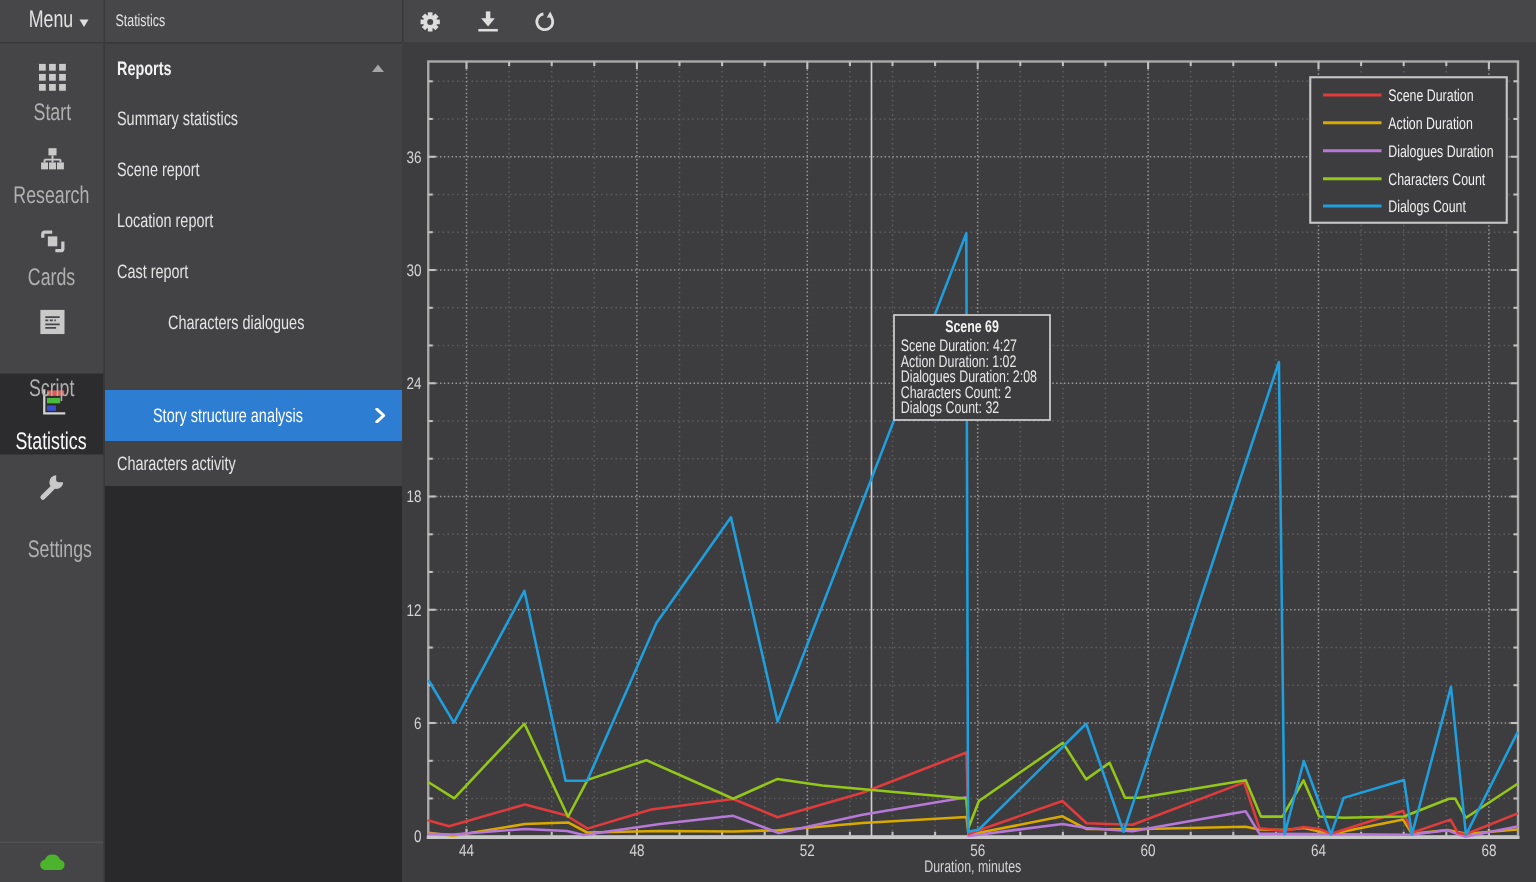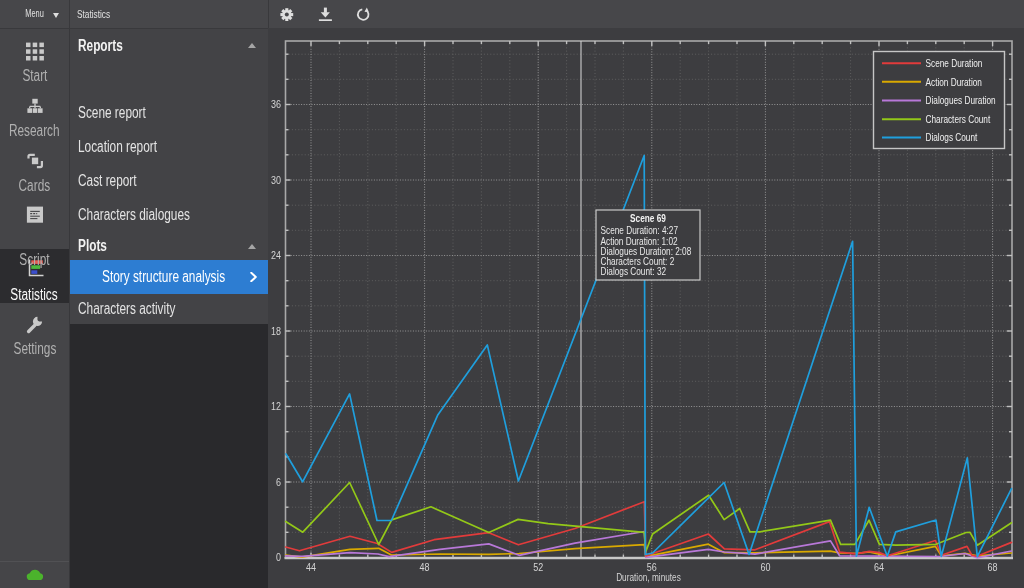--- a/index.html
+++ b/index.html
@@ -5,26 +5,26 @@
 background:#3d3d40;font-family:"Liberation Sans",sans-serif;}
 .abs{position:absolute;}
 #topbar{left:0;top:0;width:1024px;height:28px;background:#47474a;border-bottom:1px solid #39393c;}
 #sidebar{left:0;top:29px;width:69px;height:559px;background:#454548;}
 #panel{left:70px;top:29px;width:198px;height:559px;background:#29292c;}
 #panelitems{left:0;top:0;width:198px;height:294.5px;background:#434346;}
 .sbitem{position:absolute;left:0;width:69px;text-align:center;color:#b0b0b0;font-size:16px;}
 .tc{display:inline-block;transform:scaleX(0.74);transform-origin:50% 50%;white-space:nowrap;}
 .tl{display:inline-block;transform:scaleX(0.74);transform-origin:0 50%;white-space:nowrap;}
 .sbsel{background:#2c2c2f;color:#fafafa;}
-.prow{position:absolute;left:0;width:198px;color:#e4e4e4;font-size:16px;line-height:34px;
+.prow{position:absolute;left:0;width:198px;color:#e4e4e4;font-size:13px;line-height:34px;
 padding-left:8px;box-sizing:border-box;white-space:nowrap;}
 .phead{font-weight:bold;color:#f2f2f2;}
 .arrow{position:absolute;right:12px;width:0;height:0;border-left:4.5px solid transparent;
 border-right:4.5px solid transparent;border-bottom:5px solid #a5a5a5;}
-#menu{position:absolute;left:0;top:0;width:69px;height:28px;color:#e2e2e2;font-size:10px;
+#menu{position:absolute;left:0;top:0;width:69px;height:28px;color:#e2e2e2;font-size:16px;
 line-height:28px;text-align:center;}
 #menutri{position:absolute;left:52.5px;top:12.5px;width:0;height:0;border-left:3.8px solid transparent;
 border-right:3.8px solid transparent;border-top:5px solid #dedede;}
 #stattitle{position:absolute;left:77px;top:0;height:28px;line-height:28px;color:#e2e2e2;font-size:11.2px;}
 .vsep{position:absolute;top:0;width:1px;height:28px;background:#39393c;}
 </style></head>
 <body>
 <div class="abs" id="topbar">
   <div id="menu"><span class="tc">Menu</span></div>
     <div id="menutri"></div>
@@ -90,32 +90,32 @@
     <path d="M28.6 331.5 L34.8 325.3" stroke="#c9c9c9" stroke-width="3.4" stroke-linecap="round" fill="none"></path>
 <path d="M34.2 318.2 a4.6 4.6 0 1 0 6.5 0 l-2 2 a1.9 1.9 0 0 1 -2.6 0 z" fill="#c9c9c9" transform="rotate(45 37.5 321.5)"></path>
     <line x1="0" y1="561.5" x2="69" y2="561.5" stroke="#515154" stroke-width="1"></line>
     <path d="M30.6 580 h9 a3.4 3.4 0 0 0 0.6 -6.76 a5.6 5.6 0 0 0 -10.4 -0.1 a3.45 3.45 0 0 0 0.8 6.86 z" fill="#4bb32c"></path>
   </svg>
   <div class="sbitem" style="top:38px;"><span class="tc">Start</span></div>
   <div class="sbitem" style="top:93px;"><span class="tc">Research</span></div>
   <div class="sbitem" style="top:147.5px;"><span class="tc">Cards</span></div>
   <div class="sbitem" style="top:202px;margin-top:20px;"><span class="tc">Script</span></div>
   <div class="sbitem" style="top:256.5px;color:#fafafa;"><span class="tc">Statistics</span></div>
-  <div class="sbitem" style="top:311px;"><span class="tc">Settings</span></div>
+  <div class="sbitem" style="top:329px;text-align:right;"><span class="tc">Settings</span></div>
 </div>
 
 <div class="abs" style="left:69px;top:29px;width:1px;height:559px;background:#38383b;"></div>
 <div class="abs" id="panel">
   <div class="abs" id="panelitems"></div>
   <div class="prow phead" style="top:0;height:33px;line-height:33px;"><span class="tl">Reports</span><span class="arrow" style="top:14px;"></span></div>
+  <div class="prow" style="top:33px;height:34px;"><span class="tl">Summary statistics</span></div>
   <div class="prow" style="top:67px;height:34px;"><span class="tl">Scene report</span></div>
   <div class="prow" style="top:135px;height:34px;"><span class="tl">Cast report</span></div>
   <div class="prow" style="top:101px;height:34px;"><span class="tl">Location report</span></div>
-  <div class="prow" style="top:169px;height:34px;"><span class="tl">Characters dialogues</span></div>
-  <div class="prow phead" style="top:203px;height:27.5px;line-height:27.5px;"><span class="tl">Plots</span><span class="arrow" style="top:11.5px;"></span></div>
+  <div class="prow" style="top:169px;height:34px;text-align:center;"><span class="tl">Characters dialogues</span></div>
   <div class="prow" style="top:230.5px;height:34px;background:#2d7dd2;color:#fff;padding-left:32px;"><span class="tl">Story structure analysis</span>
     <svg class="abs" style="right:11px;top:12px" width="7" height="10" viewBox="0 0 7 10">
         <path d="M1.2 0.8 L5.8 5 L1.2 9.2" stroke="#fff" stroke-width="2" fill="none" stroke-linecap="round" stroke-linejoin="round"></path>
       </svg>
   </div>
   <div class="prow" style="top:264.5px;height:30px;line-height:30px;"><span class="tl">Characters activity</span></div>
 </div>
 
 <div class="abs" style="left:268px;top:28px;"><svg id="chart" width="756" height="560" viewBox="268 28 756 560" xmlns="http://www.w3.org/2000/svg">
 <style>

